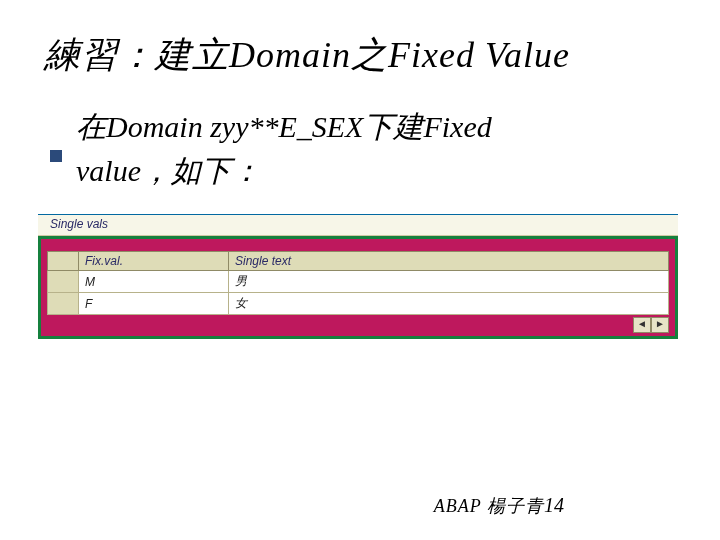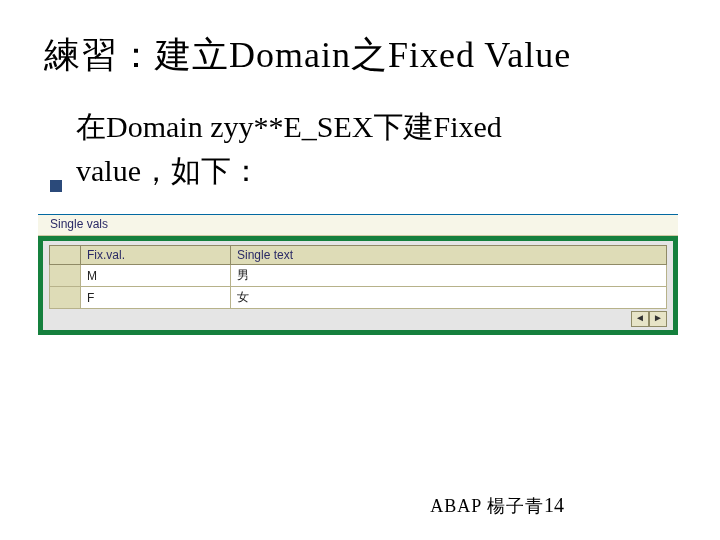--- a/index.html
+++ b/index.html
@@ -11,30 +11,31 @@
     font-family: "Times New Roman", "PMingLiU", serif;
     color: #000;
     overflow: hidden;
   }
   .slide {
     position: relative;
     width: 620px;
     height: 540px;
     box-sizing: border-box;
     padding: 28px 44px 24px 44px;
+    font-style: italic;
   }
   .title {
     font-size: 36px;
     line-height: 1.2;
     margin: 6px 0 28px 0;
     letter-spacing: 1px;
   }
   .body-row {
     display: flex;
-    align-items: flex-end;
+    align-items: center;
     gap: 14px;
     margin-left: 6px;
   }
   .bullet {
     width: 12px;
     height: 12px;
     background: #2b4a7a;
     margin-top: 14px;
     flex: 0 0 auto;
   }
@@ -52,23 +53,23 @@
   .sap-header {
     font-family: Arial, sans-serif;
     font-size: 12px;
     color: #2a2a66;
     padding: 2px 2px 4px 12px;
     background: #f7f6e8;
     border-top: 1px solid #0369a1;
     border-bottom: 1px solid #cfc9a5;
   }
   .sap-table-wrap {
-    background: #e5e5e5;
-    padding: 4px 6px 3px 6px;
-    border: 5px solid #15803d;
+    background: #be185d;
+    padding: 12px 6px 3px 6px;
+    border: 3px solid #15803d;
   }
   table.sap {
     border-collapse: collapse;
     width: 100%;
     font-family: Arial, sans-serif;
     font-size: 12px;
     color: #222;
   }
   table.sap th {
     background: #dedcb7;

